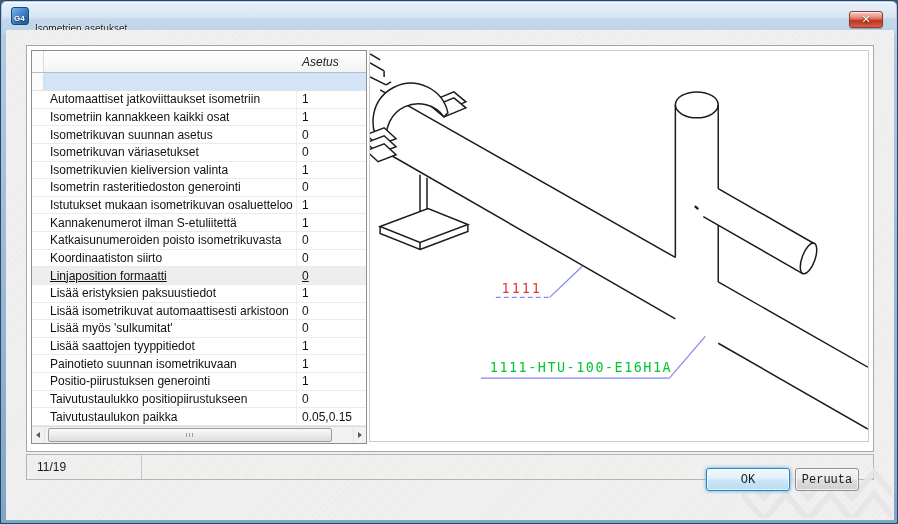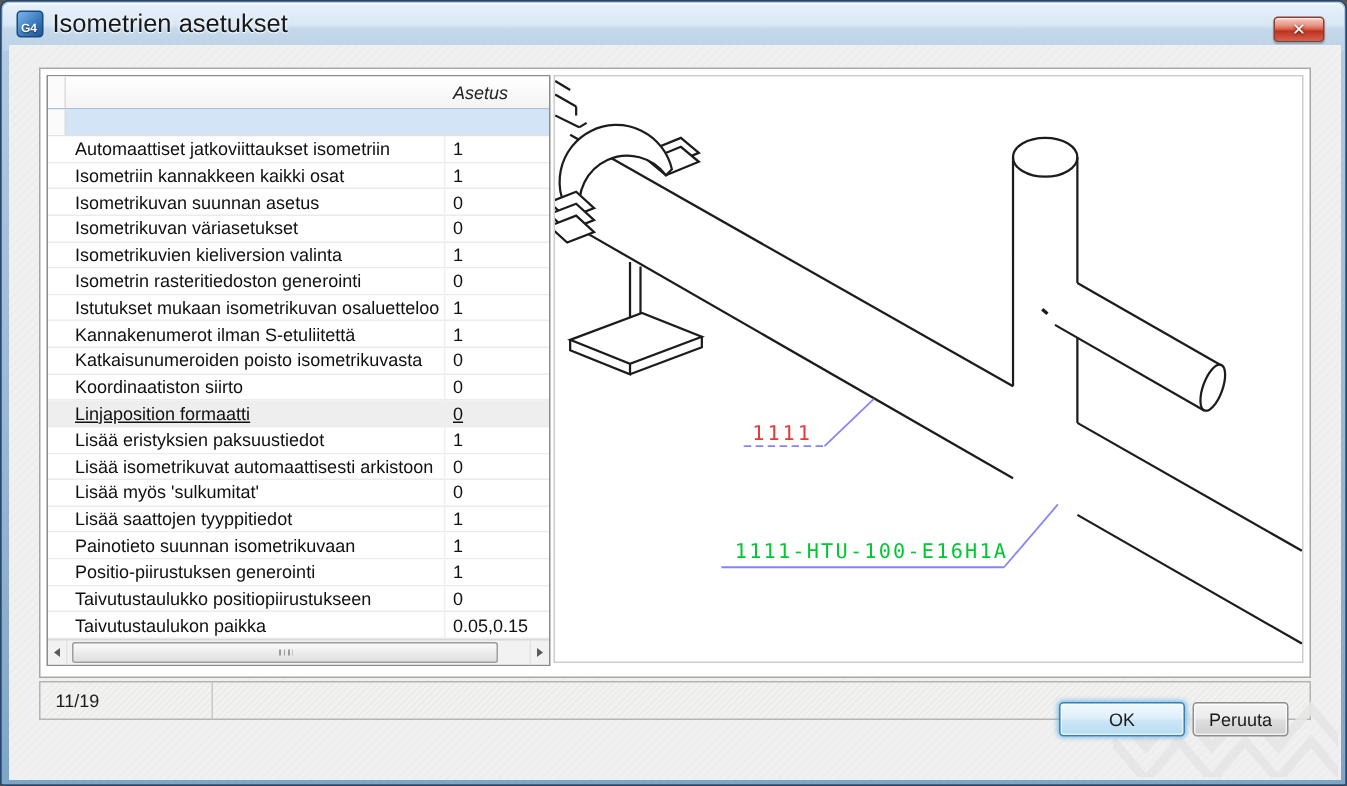--- a/index.html
+++ b/index.html
@@ -11,21 +11,21 @@
     background:linear-gradient(180deg,#b4cde4 0%,#9ab8d4 55%,#7fa5c6 100%);
     border:1px solid #27486c; border-radius:6px 6px 2px 2px; }
   .titlebar { position:absolute; left:1px; top:1px; right:1px; height:32px;
     background:linear-gradient(180deg,#e7f1fa 0%,#d9e7f4 45%,#c4d8ea 55%,#bcd2e6 100%);
     border-radius:5px 5px 0 0; box-shadow:inset 0 1px 0 rgba(255,255,255,.8);text-decoration:underline; }
   .app-icon { position:absolute; left:9px; top:5px; width:18px; height:18px; border-radius:3px;
     background:linear-gradient(135deg,#7ab6e8 0%,#3d7cc0 55%,#1c5593 100%);
     border:1px solid #174a7e; color:#fff; font-size:8px; font-weight:bold;
     display:flex; align-items:flex-end; justify-content:flex-start; padding:1px 0 1px 2px;
     text-shadow:0 1px 1px rgba(0,0,0,.6); }
-  .title { position:absolute; left:33px; top:0; height:28px; line-height:28px; font-size:17px;
+  .title { position:absolute; left:33px; top:13px; height:28px; line-height:28px; font-size:10px;
     color:#15181c; text-shadow:0 0 3px #fff, 0 1px 0 rgba(255,255,255,.9); }
   .close-btn { position:absolute; right:13px; top:9px; width:34px; height:17px; border-radius:3px;
     border:1px solid #8e3b30;
     background:linear-gradient(180deg,#f6cdc4 0%,#e6907f 35%,#d2553c 52%,#bd3220 58%,#d6604a 100%);
     box-shadow:inset 0 1px 0 rgba(255,255,255,.55), 0 1px 1px rgba(0,0,0,.25);
     display:flex; align-items:center; justify-content:center; cursor:default; }
   .close-btn .x-glyph { font-family:"DejaVu Sans",sans-serif; color:#fff; font-size:11px; font-weight:bold;
     line-height:1; text-shadow:0 1px 2px rgba(60,0,0,.8); }
 
   .client { position:absolute; left:5px; top:29px; width:888px; height:490px; background:#f0f0f0;
@@ -75,21 +75,21 @@
   .statusbar { position:absolute; left:20px; top:424px; width:848px; height:26px;
     border:1px solid #b4b4b4; background:#f1f1f0;
     background-image:repeating-linear-gradient(135deg, rgba(0,0,0,.025) 0 1px, transparent 1px 3px);
     display:flex; align-items:stretch; }
   .status-cell { width:115px; flex:none; display:flex; align-items:center; padding-left:10px;
     border-right:1px solid #c8c8c8; color:#1c1c1c; }
   .status-rest { flex:1; }
 
   
   .watermark { position:absolute; right:2px; top:436px; z-index:0; }
-  .btn { position:absolute; top:438px; height:23px; font-family:Liberation Sans, sans-serif; font-size:12px; color:#1a1a1a;
+  .btn { position:absolute; top:438px; height:23px; font-family:Liberation Mono, monospace; font-size:12px; color:#1a1a1a;
     border-radius:3px; z-index:2; display:flex; align-items:center; justify-content:center; cursor:default; }
   .btn-ok { left:700px; width:84px; border:1px solid #3c7fb1;
     background:linear-gradient(180deg,#f1f8fd 0%,#e0f0fb 45%,#cbe6f7 55%,#b7dcf3 100%);
     box-shadow:0 0 3px 1px rgba(96,180,234,.7), inset 0 0 0 1px rgba(255,255,255,.6); }
   .btn-cancel { left:789px; width:64px; border:1px solid #8e8f8f;
     background:linear-gradient(180deg,#f3f3f3 0%,#ececec 45%,#dddddd 55%,#cfcfcf 100%);
     box-shadow:inset 0 0 0 1px rgba(255,255,255,.7); }
 </style>
 </head>
 <body>

